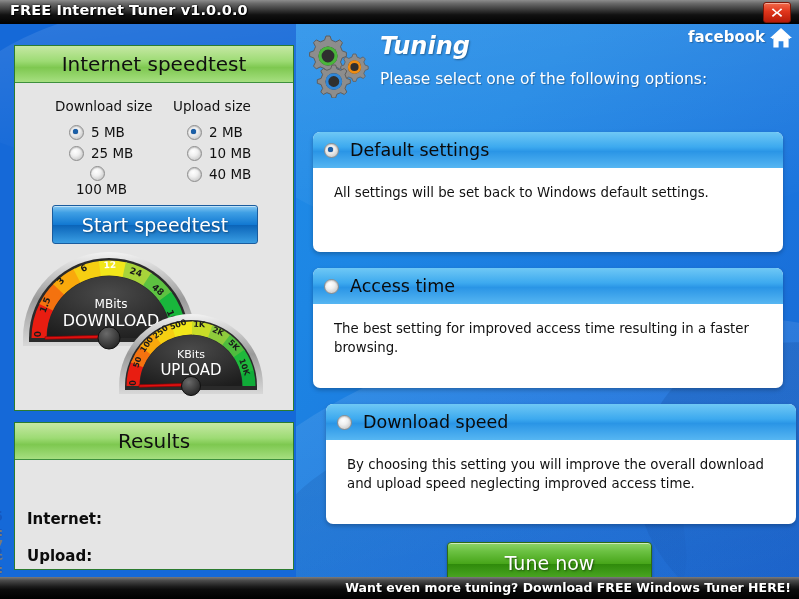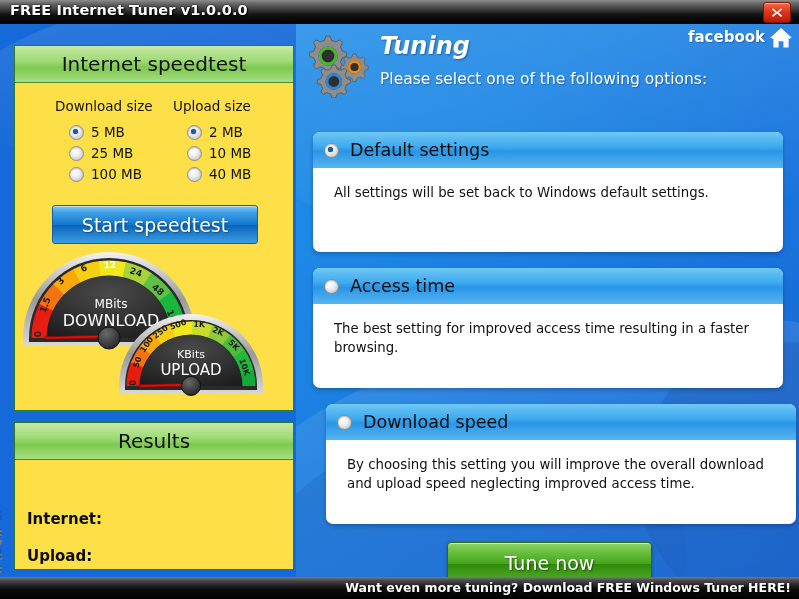--- a/index.html
+++ b/index.html
@@ -70,21 +70,21 @@
     box-shadow:inset 0 1px 0 rgba(255,255,255,.55),0 1px 3px rgba(0,0,0,.3);
     display:flex;align-items:center;justify-content:center;}
   .tune-btn span{font-size:19px;color:#fff;text-shadow:1px 1px 2px rgba(0,0,0,.45);}
 
   
   .left-col{position:absolute;left:0;top:0;width:296px;height:553px;background:#1569d8;}
   .lsw{position:absolute;left:-40px;top:-20px;width:380px;height:150px;
     background:linear-gradient(180deg,rgba(255,255,255,.10),rgba(255,255,255,0));
     transform:rotate(-8deg);border-radius:50%;}
 
-  .panel{position:absolute;background:#fde047;border:1px solid #2b7b2f;}
+  .panel{position:absolute;background:#e5e5e5;border:1px solid #2b7b2f;}
   .panel-head{height:36px;border-bottom:1px solid #3d8f3d;
     background:linear-gradient(180deg,#c6e8a4 0%,#9ddb74 42%,#7ec850 60%,#a6df80 100%);
     display:flex;align-items:center;justify-content:center;}
   .panel-head .t{font-size:20px;color:#101010;}
 
   
   .speed-panel{left:14px;top:21px;width:278px;height:364px;}
   .col-h{position:absolute;font-size:13.5px;color:#111;}
   .rad-row{position:absolute;display:flex;align-items:center;cursor:pointer;}
   .rad-row .rl{font-size:13.5px;color:#111;margin-left:7px;}
@@ -137,21 +137,21 @@
         <div class="col-h" style="left:158px;top:52px;">Upload size</div>
 
         <div class="rad-row" style="left:54px;top:78px;">
           <span class="radio on"></span>
           <span class="rl">5 MB</span>
         </div>
         <div class="rad-row" style="left:54px;top:99px;">
           <span class="radio"></span>
           <span class="rl">25 MB</span>
         </div>
-        <div class="rad-row" style="left:54px;top:120px;">
+        <div class="rad-row" style="left:54px;top:120px;flex-direction:column;">
           <span class="radio"></span>
           <span class="rl">100 MB</span>
         </div>
 
         <div class="rad-row" style="left:172px;top:78px;">
           <span class="radio on"></span>
           <span class="rl">2 MB</span>
         </div>
         <div class="rad-row" style="left:172px;top:99px;">
           <span class="radio"></span>

